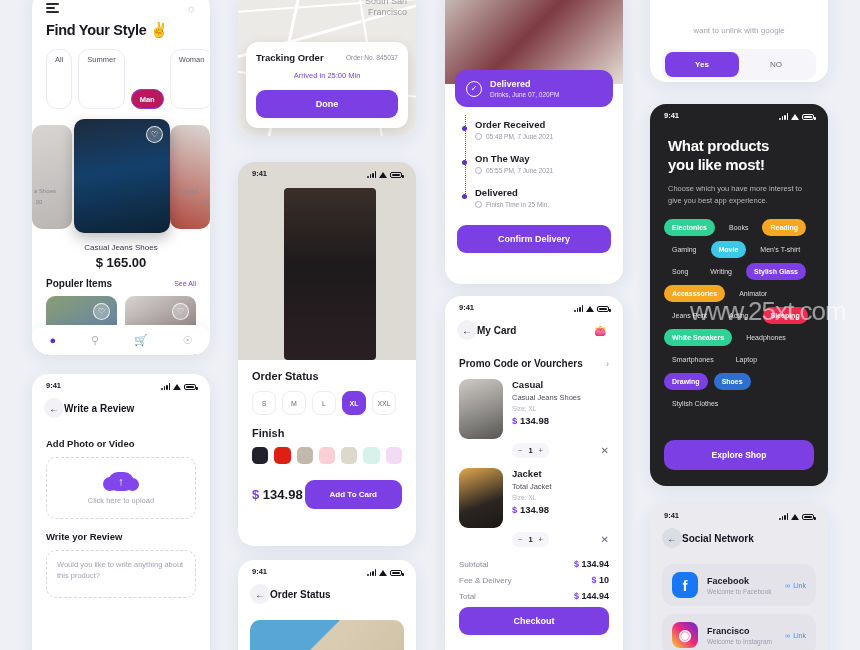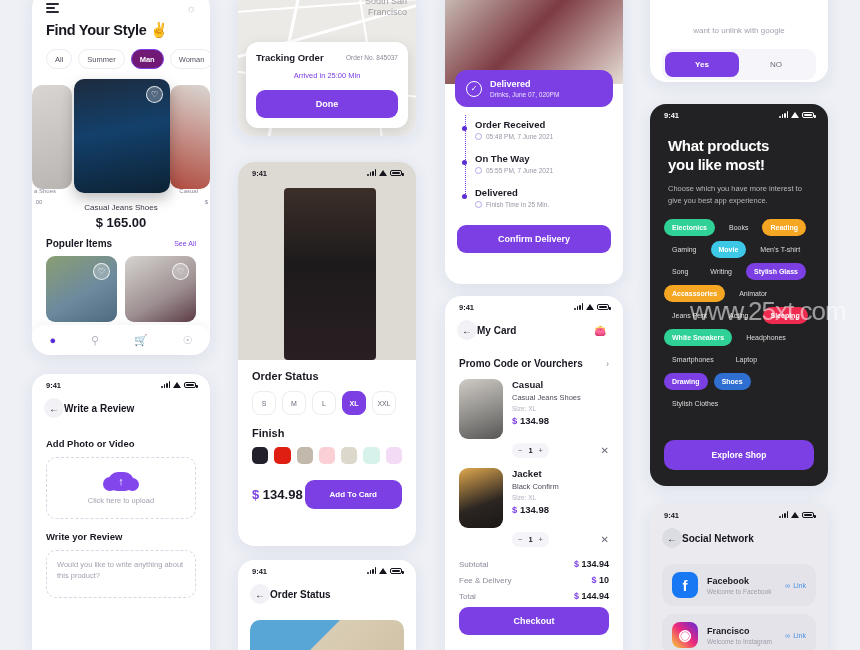--- a/index.html
+++ b/index.html
@@ -12,21 +12,21 @@
   }
   .board { position: absolute; inset: 0; }
   .card {
     position: absolute;
     background: #ffffff;
     border-radius: 16px;
     overflow: hidden;
     box-shadow: 0 4px 18px rgba(40,40,90,0.08);
   }
   .statusbar {
-    display: flex; align-items: flex-start; justify-content: space-between;
+    display: flex; align-items: flex-end; justify-content: space-between;
     padding: 7px 14px 2px 14px;
     font-size: 7.5px; font-weight: bold; color: #15131c;
   }
   .statusbar.dark { color: #ffffff; }
   .sb-icons { display: flex; align-items: flex-end; gap: 3px; }
   .bars { display: flex; align-items: flex-end; gap: 1px; height: 7px; }
   .bars i { width: 1.5px; background: currentColor; border-radius: 1px; display:block; }
   .bars i:nth-child(1){height:2.5px}.bars i:nth-child(2){height:4px}
   .bars i:nth-child(3){height:5.5px}.bars i:nth-child(4){height:7px}
   .wifi { width: 8px; height: 7px; position: relative; }
@@ -50,21 +50,21 @@
   .menu-ic { display:flex; flex-direction:column; gap:2.5px; }
   .menu-ic i { display:block; height:1.6px; background:#2a2733; border-radius:2px; }
   .menu-ic i:nth-child(1){width:13px}.menu-ic i:nth-child(2){width:9px}.menu-ic i:nth-child(3){width:13px}
   .bell { font-size:11px; color:#c8c7d3; }
   .h1 { font-size:14.5px; font-weight:bold; color:#19161f; padding: 8px 14px 0; letter-spacing:-0.3px; }
   .chips-row { display:flex; gap:6px; padding: 10px 14px 0; }
   .chip {
     font-size:7.5px; color:#55525f; background:#fff; border:1px solid #eceaf2;
     border-radius:11px; padding:4.5px 8px; white-space:nowrap;
   }
-  .chip.on { background:#701a75; color:#fff; border-color:#7b3fe4; font-weight:bold; }
+  .chip.on { background:#be185d; color:#fff; border-color:#7b3fe4; font-weight:bold;margin-top:40px; }
   .carousel { position:relative; height:118px; margin-top:10px; }
   .cimg { position:absolute; top:6px; border-radius:10px; overflow:hidden; }
   .cimg.left { left:0; width:40px; height:104px; }
   .cimg.right { right:0; width:40px; height:104px; }
   .cimg.mid { left:42px; width:96px; height:114px; top:0; box-shadow:0 6px 14px rgba(0,0,0,.25); }
   .ph { width:100%; height:100%; }
   .heart {
     position:absolute; top:7px; right:7px; width:17px; height:17px; border-radius:50%;
     background:rgba(255,255,255,.25); border:1px solid rgba(255,255,255,.8);
     display:flex;align-items:center;justify-content:center;color:#fff;font-size:8px;
@@ -470,21 +470,21 @@
         <b>1</b>
         <span>+</span>
       </div>
       <div class="x-ic">✕</div>
     </div>
 
     <div class="citem">
       <div class="cthumb" style="background:linear-gradient(160deg,#e0a84e 0%,#2c2622 60%,#1a1715 100%);"></div>
       <div class="cinfo">
         <div class="ci-t">Jacket</div>
-        <div class="ci-s">Black Confirm</div>
+        <div class="ci-s">Total Jacket</div>
         <div class="ci-size">Size: XL</div>
         <div class="ci-p">
           <b>$</b>
           <span>134.98</span>
         </div>
       </div>
     </div>
     <div class="qty-row">
       <div class="stepper">
         <span>−</span>

